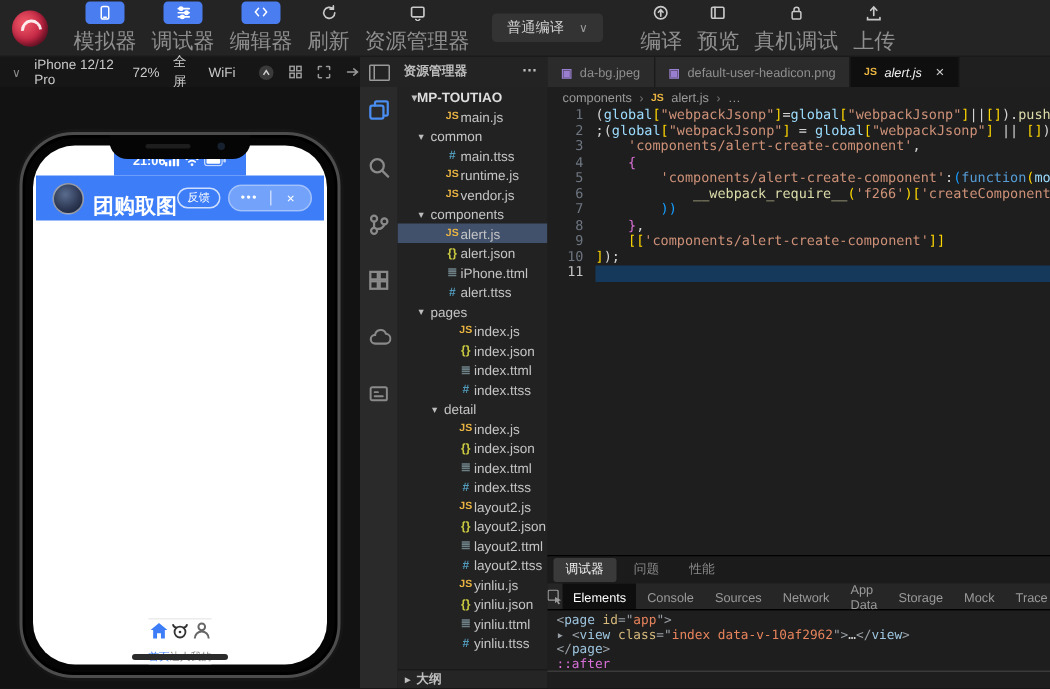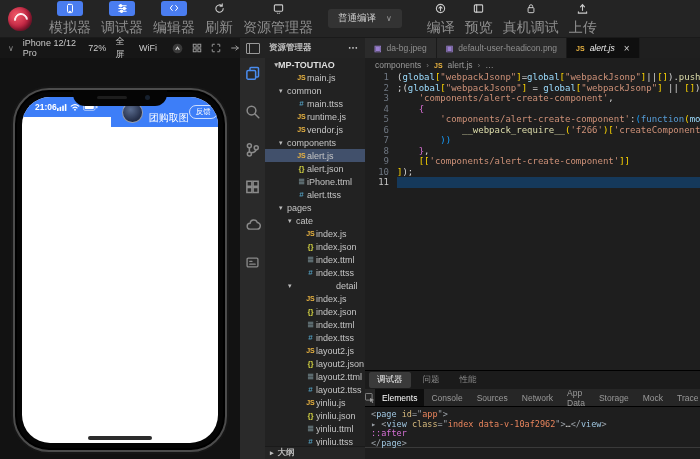--- a/index.html
+++ b/index.html
@@ -83,33 +83,33 @@
   .dtab{font-size:8.5px;color:#9a9a9a;padding:2px 7px;height:13px;display:flex;align-items:center;cursor:pointer;}
   .dtab.active{background:#0e0e0e;color:#fff;}
   .elements{font-family:"DejaVu Sans Mono",monospace;font-size:8.5px;line-height:9.5px;padding:3px 0 0 6px;height:37px;cursor:text;}
   .ek-g{color:#9aa0a6}.ek-t2{color:#9fc6e0}.ek-a{color:#d7ba7d}.ek-vl{color:#e8845c}
   .ek-ps{color:#d670d6}.ek-ar{color:#9aa0a6}.ek-tx{color:#d4d4d4}
   .drawer{height:13px;border-top:1px solid #3a3a3a;background:#1e1e1e;}
   
   .phone{position:absolute;left:13px;top:30px;width:214px;height:364px;background:#050505;border-radius:36px;
          border:2px solid #4c4c4c;box-shadow:0 0 0 2px #161616, inset 0 0 0 2px #000;box-sizing:border-box;}
   .screen{position:absolute;left:7px;top:7px;right:7px;bottom:7px;border-radius:28px;overflow:hidden;
-          background:#fff;display:flex;flex-direction:row;}
+          background:#fff;display:flex;flex-direction:column;align-items:center;}
   .notch{position:absolute;top:0;left:50%;transform:translateX(-50%);width:94px;height:16px;background:#050505;
          border-radius:0 0 12px 12px;z-index:5;}
   .notch .spk{position:absolute;left:24px;top:6px;width:30px;height:3px;border-radius:2px;background:#1d1d1d;}
   .notch .cam{position:absolute;right:17px;top:5px;width:5px;height:5px;border-radius:50%;background:#16202e;}
   .p-status{height:20px;background:#3d7ef8;display:flex;align-items:center;justify-content:space-between;
             padding:0 13px;color:#fff;flex:0 0 auto;}
   .p-time{font-size:8.5px;font-weight:bold;}
   .p-sticons{display:flex;gap:3px;align-items:center;}
   .p-header{height:30px;background:#3d7ef8;display:flex;align-items:center;flex:0 0 auto;}
   .p-avatar{width:19px;height:19px;border-radius:50%;margin-left:11px;flex:0 0 auto;
             background:radial-gradient(circle at 40% 35%, #5a6c8e 0%, #2a3550 60%, #141c2e 100%);border:1px solid rgba(255,255,255,.5);}
-  .p-title{color:#fff;font-size:10px;font-weight:normal;margin-left:6px;white-space:nowrap;margin-top:11px;}
+  .p-title{color:#fff;font-size:14px;font-weight:bold;margin-left:6px;white-space:nowrap;margin-top:11px;}
   .p-pill{margin-left:auto;border:1px solid rgba(255,255,255,.75);color:#fff;font-size:7.5px;
           border-radius:8px;padding:1px 6px;cursor:pointer;white-space:nowrap;}
   .p-capsule{width:56px;height:18px;border-radius:10px;background:rgba(255,255,255,.28);border:1px solid rgba(255,255,255,.35);
              display:flex;align-items:center;margin:0 8px 0 5px;flex:0 0 auto;box-sizing:border-box;cursor:pointer;}
   .p-capsule .dots{flex:1;text-align:center;color:#fff;font-size:8px;letter-spacing:1px;line-height:6px;}
   .p-capsule .div{width:1px;height:10px;background:rgba(255,255,255,.6);}
   .p-capsule .cls{flex:1;text-align:center;color:#fff;font-size:9px;}
   .p-search{height:34px;background:#f4f5f7;display:flex;align-items:center;padding:0 10px;flex:0 0 auto;}
   .p-sinput{flex:1;height:24px;background:#fff;border-radius:12px 0 0 12px;display:flex;align-items:center;
             padding-left:10px;font-size:8.5px;color:#c0c4cc;cursor:text;}
@@ -440,45 +440,41 @@
         </div>
         <div class="trow" style="padding-left: 23px;">
           <span class="chv"></span>
           <span class="ic fic fic-ttss">#</span>
           <span>alert.ttss</span>
         </div>
         <div class="trow" style="padding-left: 14px;">
           <span class="chv">▾</span>
           <span>pages</span>
         </div>
-        <div class="trow" style="padding-left: 23px;">
-          <span class="chv">▾</span>
-          <span>cate</span>
-        </div>
         <div class="trow" style="padding-left: 32px;">
           <span class="chv"></span>
           <span class="ic fic fic-js">JS</span>
           <span>index.js</span>
         </div>
         <div class="trow" style="padding-left: 32px;">
           <span class="chv"></span>
           <span class="ic fic fic-json">{}</span>
           <span>index.json</span>
         </div>
         <div class="trow" style="padding-left: 32px;">
           <span class="chv"></span>
           <span class="ic fic fic-ttml">≣</span>
           <span>index.ttml</span>
         </div>
         <div class="trow" style="padding-left: 32px;">
           <span class="chv"></span>
           <span class="ic fic fic-ttss">#</span>
           <span>index.ttss</span>
         </div>
-        <div class="trow" style="padding-left: 23px; gap: 40px;">
+        <div class="trow" style="padding-left: 23px;">
           <span class="chv">▾</span>
           <span>detail</span>
         </div>
         <div class="trow" style="padding-left: 32px;">
           <span class="chv"></span>
           <span class="ic fic fic-js">JS</span>
           <span>index.js</span>
         </div>
         <div class="trow" style="padding-left: 32px;">
           <span class="chv"></span>
@@ -617,19 +613,19 @@
         <div class="dtab">Sources</div>
         <div class="dtab">Network</div>
         <div class="dtab">App Data</div>
         <div class="dtab">Storage</div>
         <div class="dtab">Mock</div>
         <div class="dtab">Trace</div>
       </div>
     <div class="elements" id="elements">
         <div><span class="ek-g">&lt;</span><span class="ek-t2">page</span><span class="ek-g"> </span><span class="ek-a">id</span><span class="ek-g">="</span><span class="ek-vl">app</span><span class="ek-g">"&gt;</span></div>
         <div><span class="ek-ar">▸ </span><span class="ek-g">&lt;</span><span class="ek-t2">view</span><span class="ek-g"> </span><span class="ek-a">class</span><span class="ek-g">="</span><span class="ek-vl">index data-v-10af2962</span><span class="ek-g">"&gt;</span><span class="ek-tx">…</span><span class="ek-g">&lt;/</span><span class="ek-t2">view</span><span class="ek-g">&gt;</span></div>
+        <div><span class="ek-g">&lt;/</span><span class="ek-t2">page</span><span class="ek-g">&gt;</span></div>
         <div><span class="ek-g">  </span><span class="ek-ps">::after</span></div>
-        <div><span class="ek-g">&lt;/</span><span class="ek-t2">page</span><span class="ek-g">&gt;</span></div>
       </div>
     <div class="drawer"></div>
   </div>
 
 </div>
 
 </body></html>

